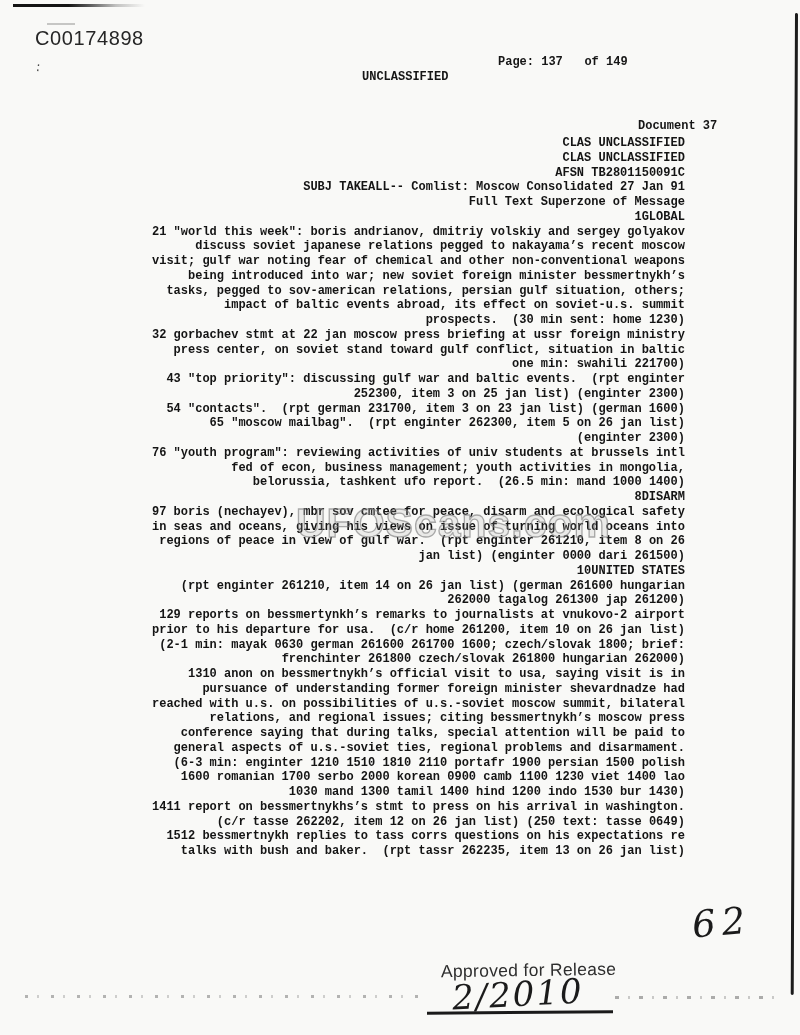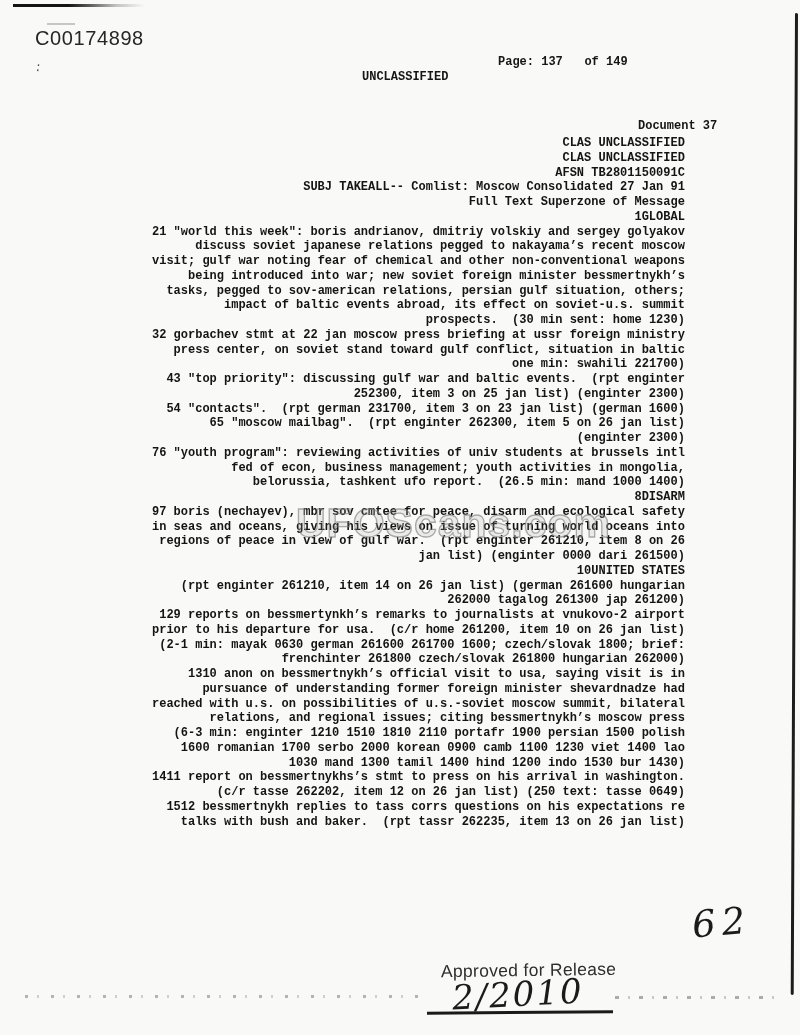--- a/index.html
+++ b/index.html
@@ -101,20 +101,22 @@
       <div class="line"><span class="ln"></span><span>(rpt enginter 261210, item 14 on 26 jan list) (german 261600 hungarian</span></div>
       <div class="line"><span class="ln"></span><span>262000 tagalog 261300 jap 261200)</span></div>
       <div class="line"><span class="ln">12</span><span>9 reports on bessmertynkh’s remarks to journalists at vnukovo-2 airport</span></div>
       <div class="line"><span class="ln"></span><span>prior to his departure for usa.  (c/r home 261200, item 10 on 26 jan list)</span></div>
       <div class="line"><span class="ln"></span><span>(2-1 min: mayak 0630 german 261600 261700 1600; czech/slovak 1800; brief:</span></div>
       <div class="line"><span class="ln"></span><span>frenchinter 261800 czech/slovak 261800 hungarian 262000)</span></div>
       <div class="line"><span class="ln">13</span><span>10 anon on bessmertnykh’s official visit to usa, saying visit is in</span></div>
       <div class="line"><span class="ln"></span><span>pursuance of understanding former foreign minister shevardnadze had</span></div>
       <div class="line"><span class="ln"></span><span>reached with u.s. on possibilities of u.s.-soviet moscow summit, bilateral</span></div>
       <div class="line"><span class="ln"></span><span>relations, and regional issues; citing bessmertnykh’s moscow press</span></div>
+      <div class="line"><span class="ln"></span><span>conference saying that during talks, special attention will be paid to</span></div>
+      <div class="line"><span class="ln"></span><span>general aspects of u.s.-soviet ties, regional problems and disarmament.</span></div>
       <div class="line"><span class="ln"></span><span>(6-3 min: enginter 1210 1510 1810 2110 portafr 1900 persian 1500 polish</span></div>
       <div class="line"><span class="ln"></span><span>1600 romanian 1700 serbo 2000 korean 0900 camb 1100 1230 viet 1400 lao</span></div>
       <div class="line"><span class="ln"></span><span>1030 mand 1300 tamil 1400 hind 1200 indo 1530 bur 1430)</span></div>
       <div class="line"><span class="ln">14</span><span>11 report on bessmertnykhs’s stmt to press on his arrival in washington.</span></div>
       <div class="line"><span class="ln"></span><span>(c/r tasse 262202, item 12 on 26 jan list) (250 text: tasse 0649)</span></div>
       <div class="line"><span class="ln">15</span><span>12 bessmertnykh replies to tass corrs questions on his expectations re</span></div>
       <div class="line"><span class="ln"></span><span>talks with bush and baker.  (rpt tassr 262235, item 13 on 26 jan list)</span></div>
     </div>
 
   <div class="abs watermark">UFOScans.com</div>

